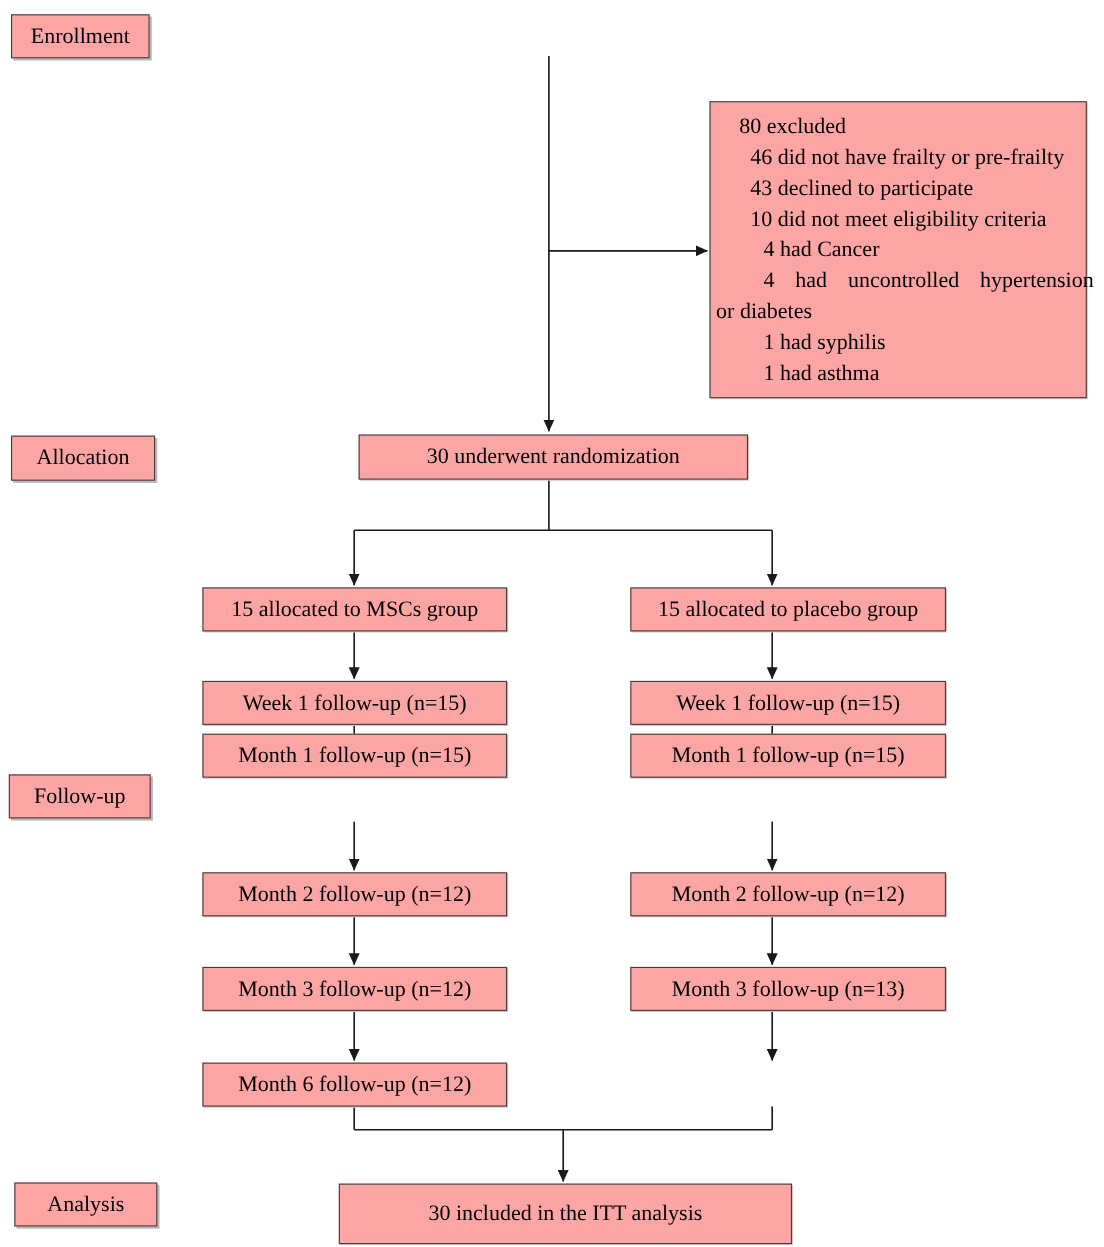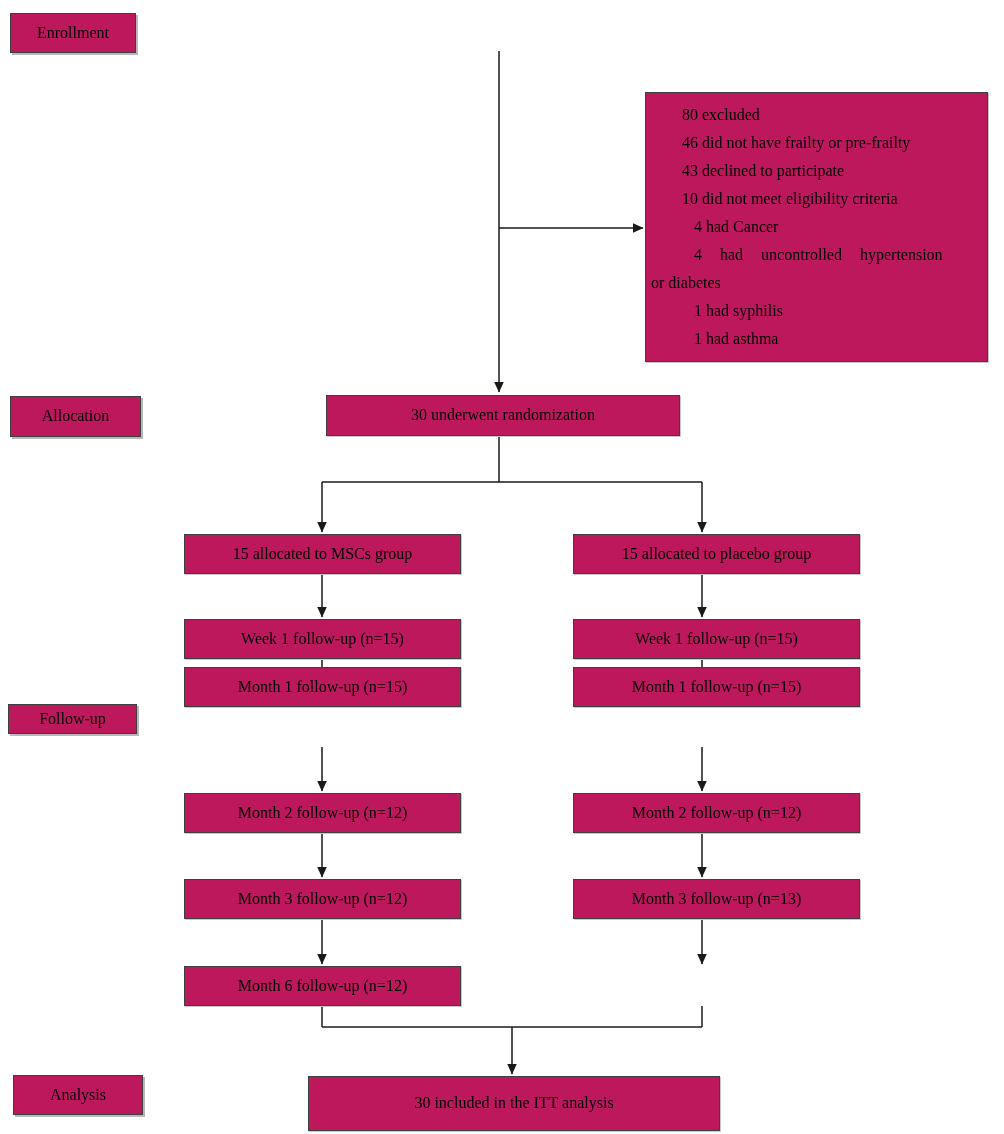--- a/index.html
+++ b/index.html
@@ -14,42 +14,42 @@
   }
   svg.connectors {
     position: absolute;
     left: 0; top: 0;
     width: 1004px; height: 1134px;
     z-index: 0;
   }
   .box {
     position: absolute;
     box-sizing: border-box;
-    background: #be185d;
+    background: #fca5a5;
     border: 1px solid #3f3f3f;
     z-index: 1;
-    font-size: 16px;
+    font-size: 20px;
     line-height: 1.15;
   }
   .center {
     display: flex;
     align-items: center;
     justify-content: center;
     text-align: center;
   }
   .stage {
     box-shadow: 2px 2px 0 #b8b8b8;
   }
   .flow {
     box-shadow: 1px 1px 0 #c9c9c9;
   }
   
   .lbl-enrollment { left: 10px;  top: 13px;   width: 126px; height: 40px; }
   .lbl-allocation { left: 10px;  top: 396px;  width: 131px; height: 41px; }
-  .lbl-followup   { left: 8px;   top: 704px;  width: 129px; height: 30px; }
+  .lbl-followup   { left: 8px;   top: 704px;  width: 129px; height: 40px; }
   .lbl-analysis   { left: 13px;  top: 1075px; width: 130px; height: 40px; }
   
   .bx-screening     { left: 338px; top: 11px;   width: 354px; height: 40px; }
   .bx-randomization { left: 326px; top: 395px;  width: 354px; height: 41px; }
   .bx-itt           { left: 308px; top: 1076px; width: 412px; height: 55px; }
   
   .col-left  { left: 184px; width: 277px; height: 40px; }
   .col-right { left: 573px; width: 287px; height: 40px; }
   .row-alloc { top: 534px; }
   .row-w1 { top: 619px; }
@@ -57,21 +57,21 @@
   .row-m2 { top: 793px; }
   .row-m3 { top: 879px; }
   .row-m6 { top: 966px; }
   
   .bx-exclusion {
     left: 645px; top: 92px; width: 343px; height: 270px;
     padding-top: 8px;
     text-align: left;
   }
   .bx-exclusion .xline { line-height: 28px; white-space: nowrap; }
-  .bx-exclusion .ind0 { margin-left: 36px; }
+  .bx-exclusion .ind0 { margin-left: 26px; }
   .bx-exclusion .ind1 { margin-left: 36px; }
   .bx-exclusion .ind2 { margin-left: 48px; }
   .bx-exclusion .wrapline { margin-left: 5px; }
   .bx-exclusion .spread { word-spacing: 14px; }
 </style>
 </head>
 <body>
 
 <div class="canvas">
 

